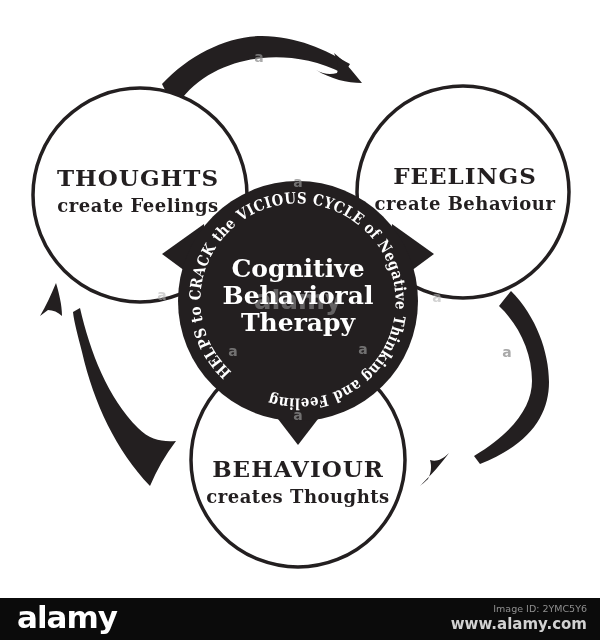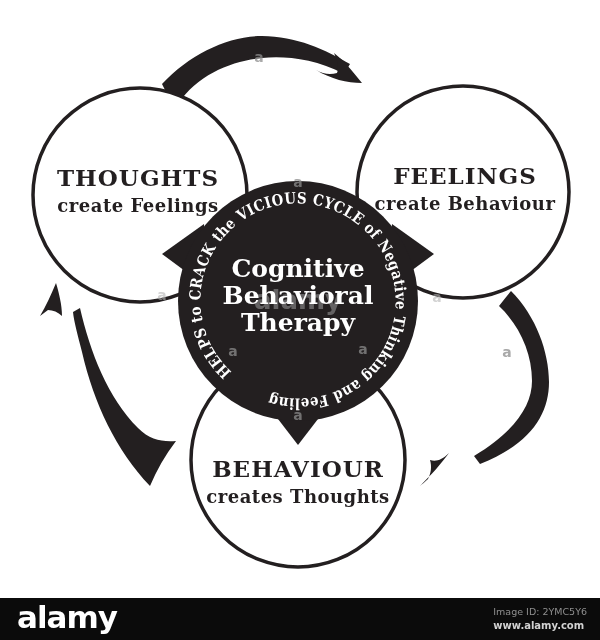--- a/index.html
+++ b/index.html
@@ -19,23 +19,23 @@
   .wm-a-light{ font-family:"DejaVu Sans", sans-serif; font-weight:bold; font-size:14px; fill:#b5b5b5; opacity:.6; text-anchor:middle; }
   .alamy-bar{
     position:absolute; left:0; bottom:0; width:600px; height:42px; background:#0b0b0b;
     display:flex; align-items:center; justify-content:space-between;
     box-sizing:border-box; padding:0 13px 0 17px;
   }
   .alamy-logo{
     color:#ffffff; font-family:"DejaVu Sans", sans-serif; font-weight:bold;
     font-size:31px; letter-spacing:-1px; line-height:1; padding-bottom:4px;
   }
-  .bar-right{ font-family:"DejaVu Sans", sans-serif; line-height:1.3; }
+  .bar-right{ text-align:right; font-family:"DejaVu Sans", sans-serif; line-height:1.3; }
   .bar-id{ color:#8f8f8f; font-size:9.5px; }
-  .bar-url{ color:#d2d2d2; font-size:10px; font-weight:bold; }
+  .bar-url{ color:#d2d2d2; font-size:15px; font-weight:bold; }
 </style>
 </head>
 <body>
 
 <div class="stage">
 
   <svg width="600" height="598" viewBox="0 0 600 598" xmlns="http://www.w3.org/2000/svg">
 
     <g>
 

